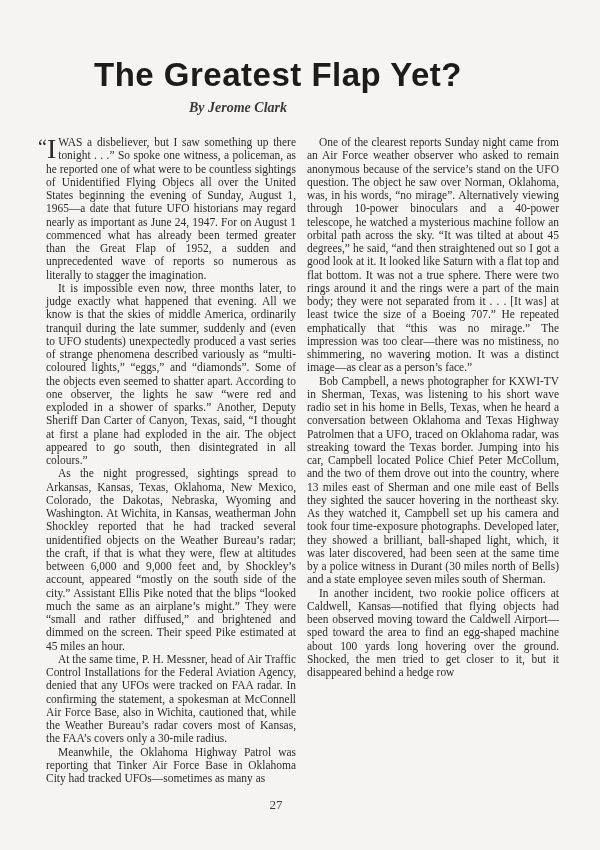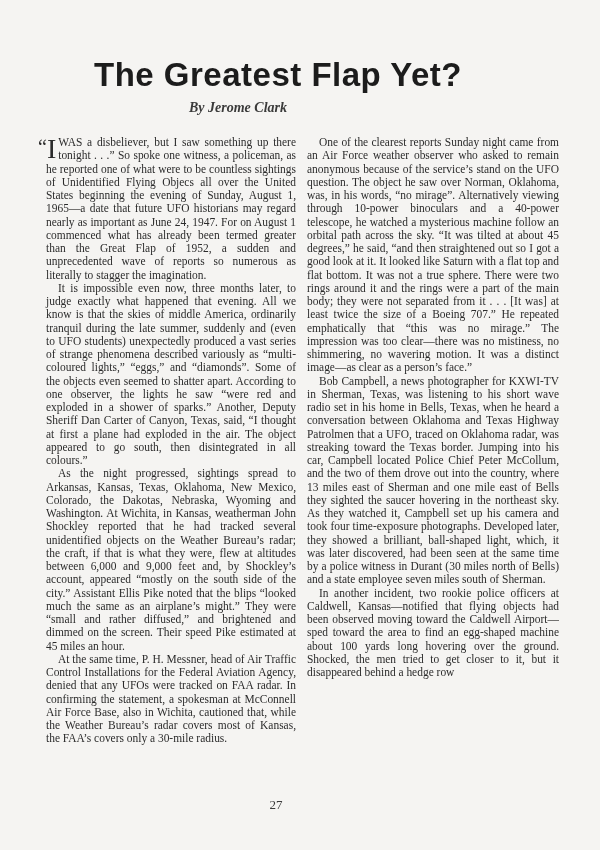--- a/index.html
+++ b/index.html
@@ -94,20 +94,21 @@
   <h1 class="title">The Greatest Flap Yet?</h1>
   <div class="byline">By Jerome Clark</div>
 
   <div class="col col-left">
     <p class="first">
       <span class="dropcap-wrap"><span class="dropcap-quote">“</span><span>I</span></span><span> WAS a disbeliever, but I saw something up there tonight . . .”  So spoke one witness, a policeman, as he reported one of what were to be countless sightings of Unidentified Flying Objecs all over the United States beginning the evening of Sunday, August 1, 1965—a date that future UFO historians may regard nearly as important as June 24, 1947.  For on August 1 commenced what has already been termed greater than the Great Flap of 1952, a sudden and unprecedented wave of reports so numerous as literally to stagger the imagination.</span>
     </p>
     <p>It is impossible even now, three months later, to judge exactly what happened that evening.  All we know is that the skies of middle America, ordinarily tranquil during the late summer, suddenly and (even to UFO students) unexpectedly produced a vast series of strange phenomena described variously as “multi-coloured lights,” “eggs,” and “diamonds”.  Some of the objects even seemed to shatter apart.  According to one observer, the lights he saw “were red and exploded in a shower of sparks.”  Another, Deputy Sheriff Dan Carter of Canyon, Texas, said, “I thought at first a plane had exploded in the air.  The object appeared to go south, then disintegrated in all colours.”</p>
     <p>As the night progressed, sightings spread to Arkansas, Kansas, Texas, Oklahoma, New Mexico, Colorado, the Dakotas, Nebraska, Wyoming and Washington.  At Wichita, in Kansas, weatherman John Shockley reported that he had tracked several unidentified objects on the Weather Bureau’s radar; the craft, if that is what they were, flew at altitudes between 6,000 and 9,000 feet and, by Shockley’s account, appeared “mostly on the south side of the city.”  Assistant Ellis Pike noted that the blips “looked much the same as an airplane’s might.”  They were “small and rather diffused,” and brightened and dimmed on the screen.  Their speed Pike estimated at 45 miles an hour.</p>
     <p>At the same time, P. H. Messner, head of Air Traffic Control Installations for the Federal Aviation Agency, denied that any UFOs were tracked on FAA radar.  In confirming the statement, a spokesman at McConnell Air Force Base, also in Wichita, cautioned that, while the Weather Bureau’s radar covers most of Kansas, the FAA’s covers only a 30-mile radius.</p>
+    <p>Meanwhile, the Oklahoma Highway Patrol was reporting that Tinker Air Force Base in Oklahoma City had tracked UFOs—sometimes as many as</p>
   </div>
 
   <div class="col col-right">
     <p>One of the clearest reports Sunday night came from an Air Force weather observer who asked to remain anonymous because of the service’s stand on the UFO question.  The object he saw over Norman, Oklahoma, was, in his words, “no mirage”.  Alternatively viewing through 10-power binoculars and a 40-power telescope, he watched a mysterious machine follow an orbital path across the sky.  “It was tilted at about 45 degrees,” he said, “and then straightened out so I got a good look at it.  It looked like Saturn with a flat top and flat bottom.  It was not a true sphere.  There were two rings around it and the rings were a part of the main body; they were not separated from it . . . [It was] at least twice the size of a Boeing 707.” He repeated emphatically that “this was no mirage.” The impression was too clear—there was no mistiness, no shimmering, no wavering motion.  It was a distinct image—as clear as a person’s face.”</p>
     <p>Bob Campbell, a news photographer for KXWI-TV in Sherman, Texas, was listening to his short wave radio set in his home in Bells, Texas, when he heard a conversation between Oklahoma and Texas Highway Patrolmen that a UFO, traced on Oklahoma radar, was streaking toward the Texas border.  Jumping into his car, Campbell located Police Chief Peter McCollum, and the two of them drove out into the country, where 13 miles east of Sherman and one mile east of Bells they sighted the saucer hovering in the northeast sky.  As they watched it, Campbell set up his camera and took four time-exposure photographs.  Developed later, they showed a brilliant, ball-shaped light, which, it was later discovered, had been seen at the same time by a police witness in Durant (30 miles north of Bells) and a state employee seven miles south of Sherman.</p>
     <p>In another incident, two rookie police officers at Caldwell, Kansas—notified that flying objects had been observed moving toward the Caldwell Airport—sped toward the area to find an egg-shaped machine about 100 yards long hovering over the ground.  Shocked, the men tried to get closer to it, but it disappeared behind a hedge row</p>
   </div>
 
   <div class="page-number">27</div>
 </div>

